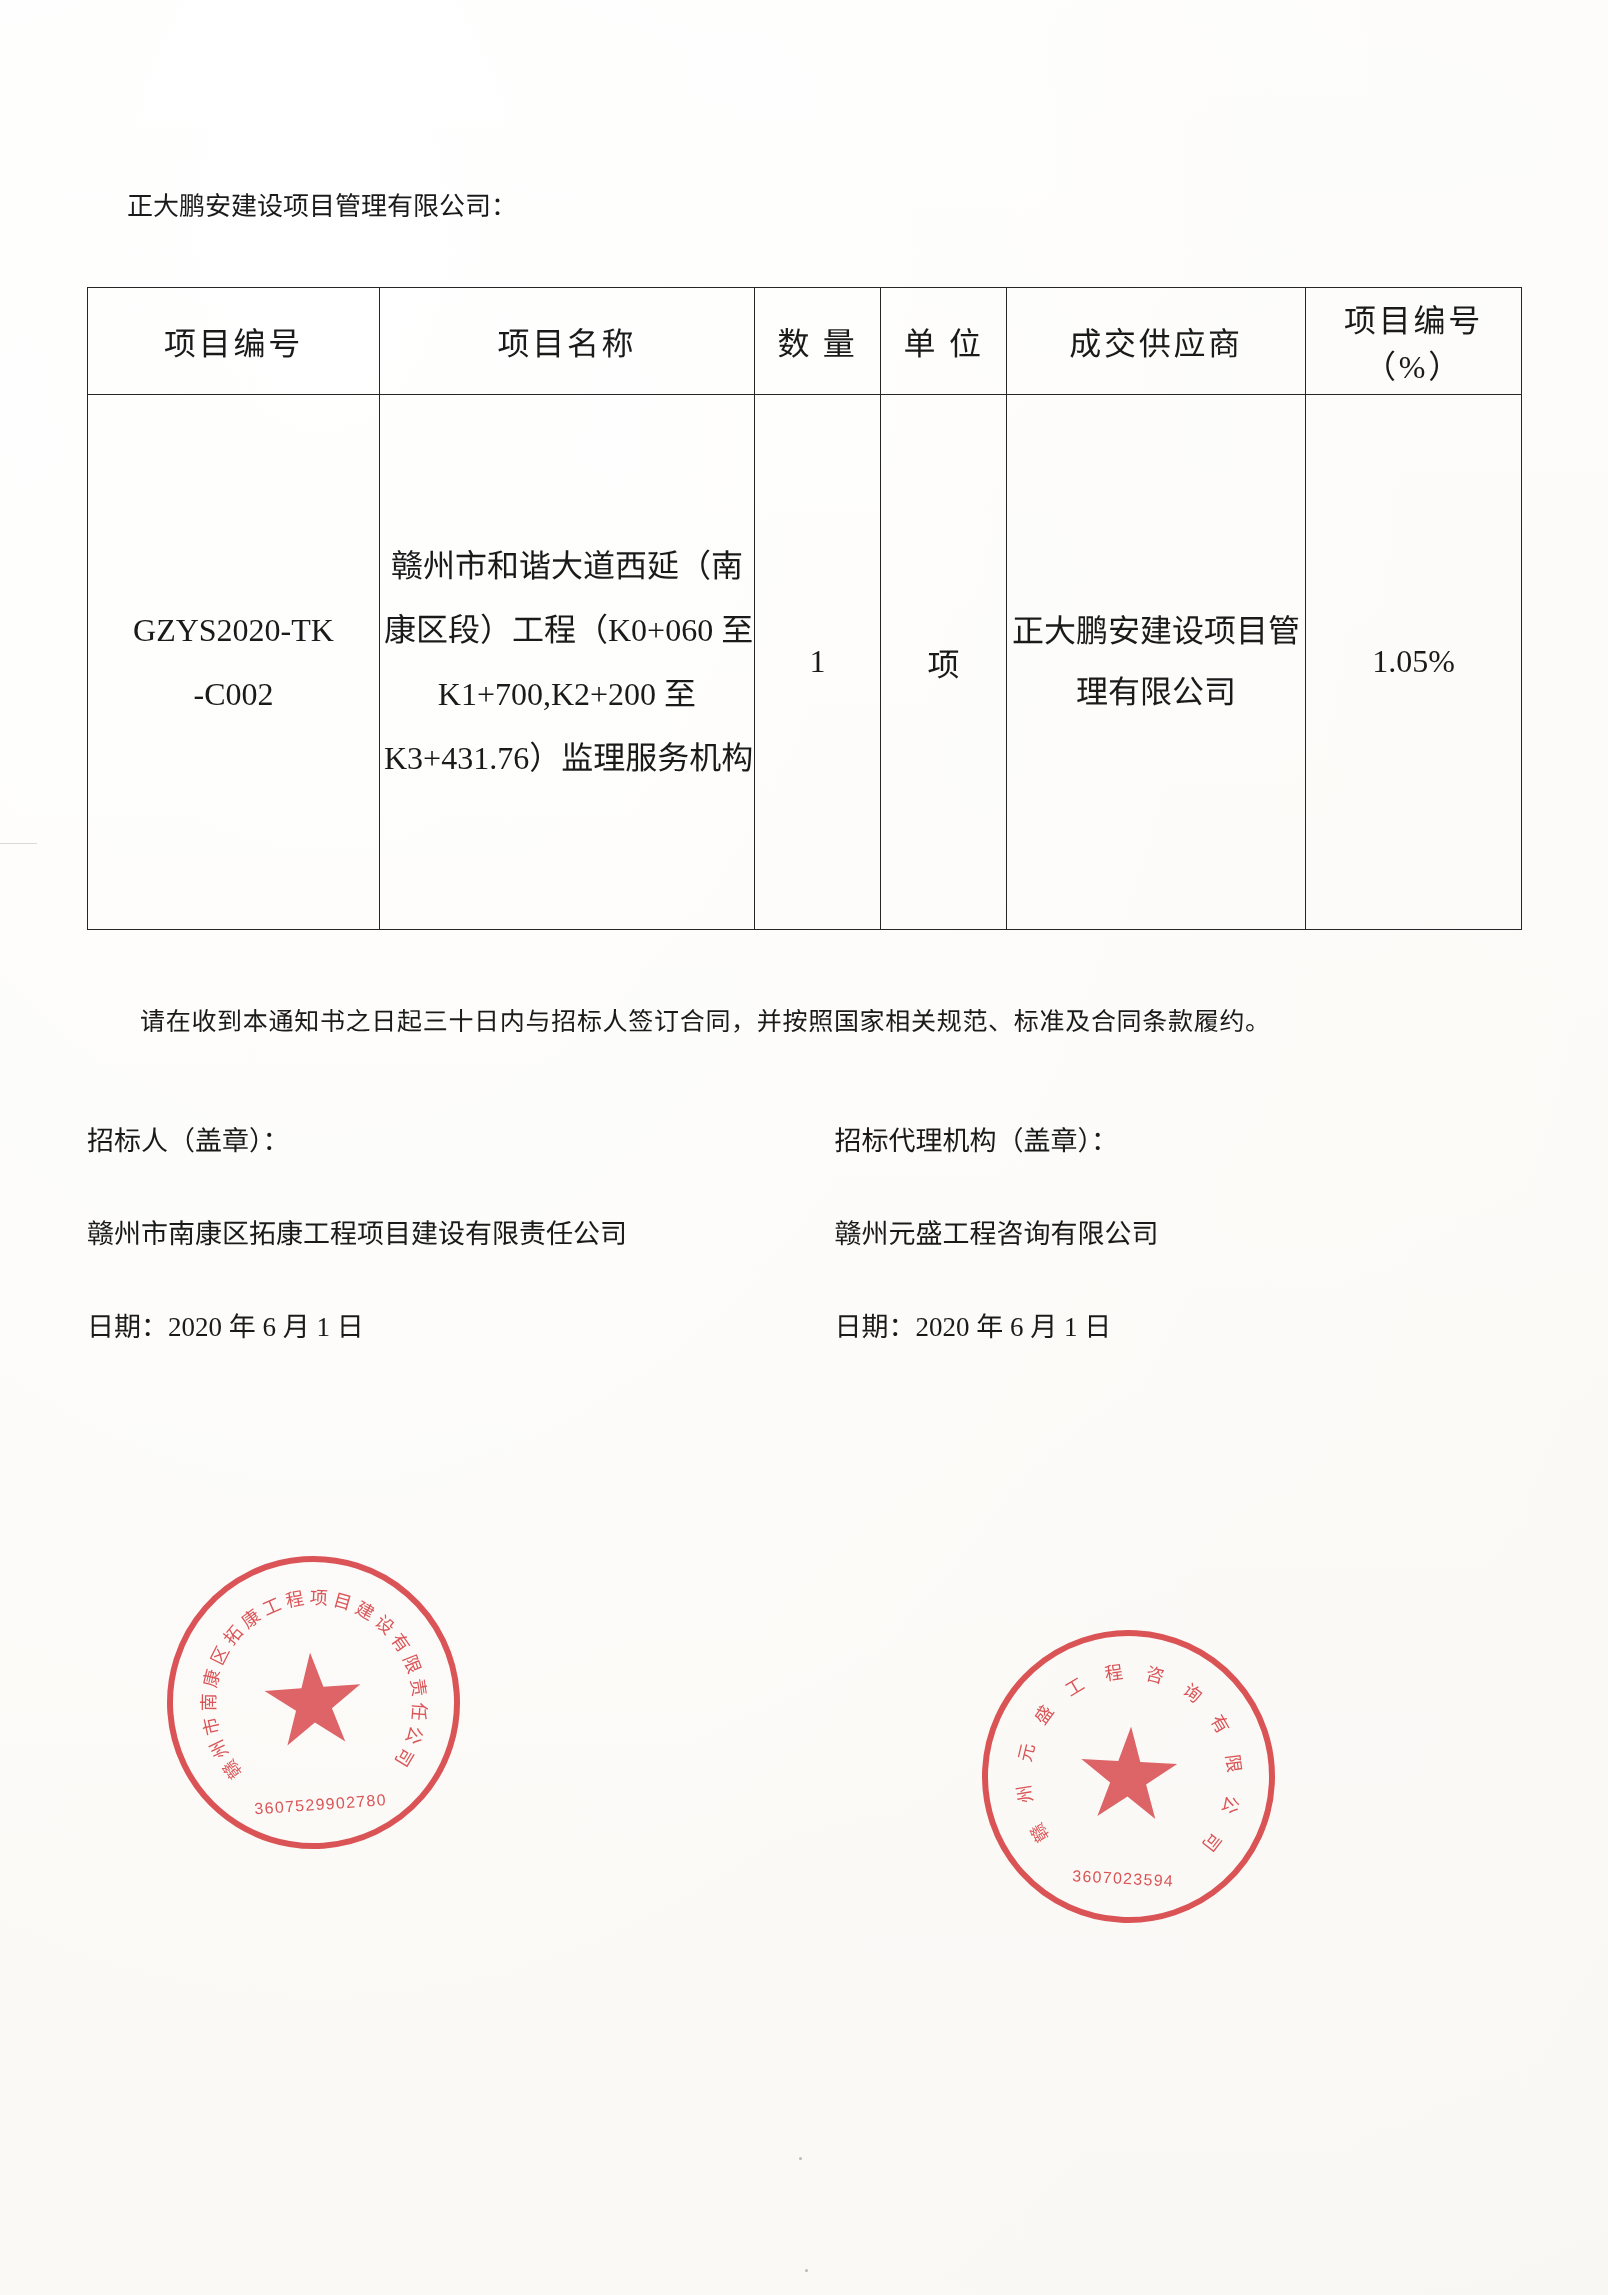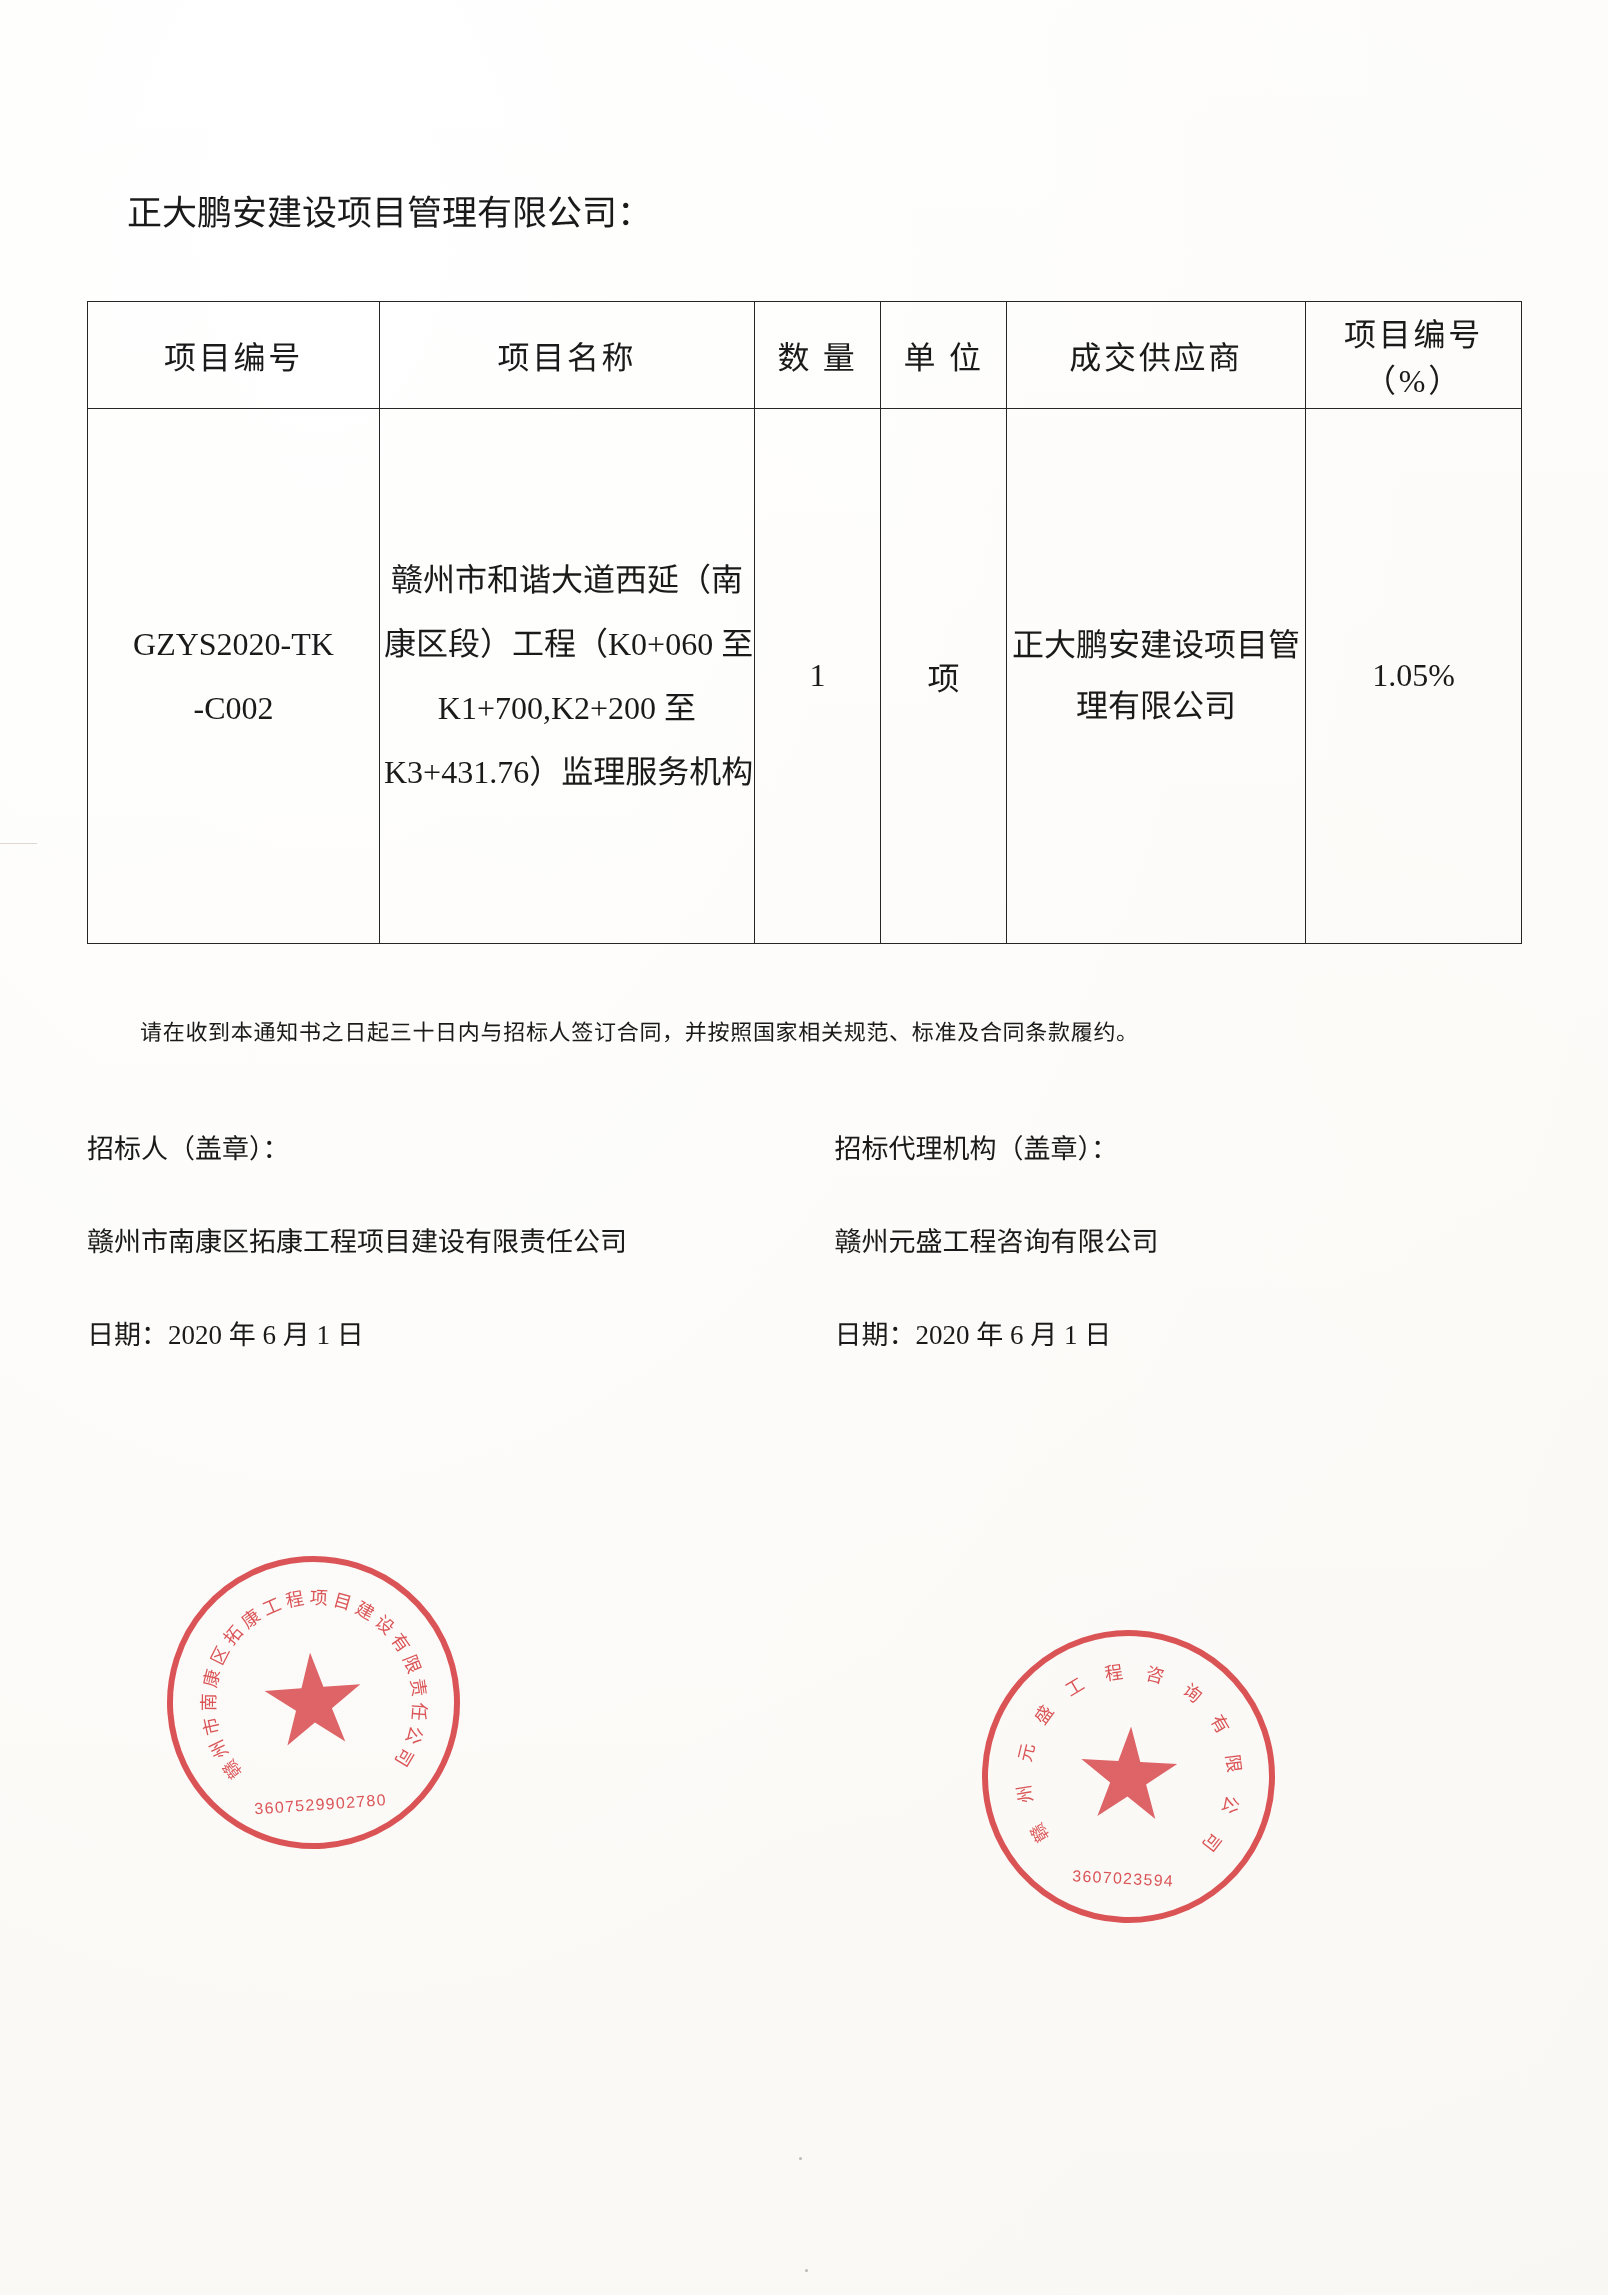--- a/index.html
+++ b/index.html
@@ -35,21 +35,21 @@
     text-align: center;
     font-size: 39px;
     font-weight: 700;
     letter-spacing: 12px;
     margin-top: 140px;
     margin-bottom: 0;
     font-family: "Liberation Serif", "DejaVu Serif", serif;
   }
   .addressee {
     margin-top: 187px;
-    font-size: 35px;
+    font-size: 26px;
     line-height: 1.55;
     padding-left: 40px;
   }
   .body-para {
     margin-top: 27px;
     font-size: 27px;
     line-height: 2.0;
     text-indent: 53px;
     text-align: justify;
     letter-spacing: 0.7px;
@@ -87,21 +87,21 @@
   .col-rate { width: 15%; }
   .cell-multiline {
     line-height: 2.0;
   }
   .cell-multiline div { white-space: nowrap; }
   .cell-supplier {
     line-height: 1.9;
   }
   .closing-para {
     margin-top: 67px;
-    font-size: 22px;
+    font-size: 25px;
     line-height: 2.0;
     text-indent: 53px;
     text-align: justify;
     letter-spacing: 0.7px;
   }
   .signature-block {
     position: relative;
     margin-top: 73px;
     display: flex;
     font-size: 27px;

